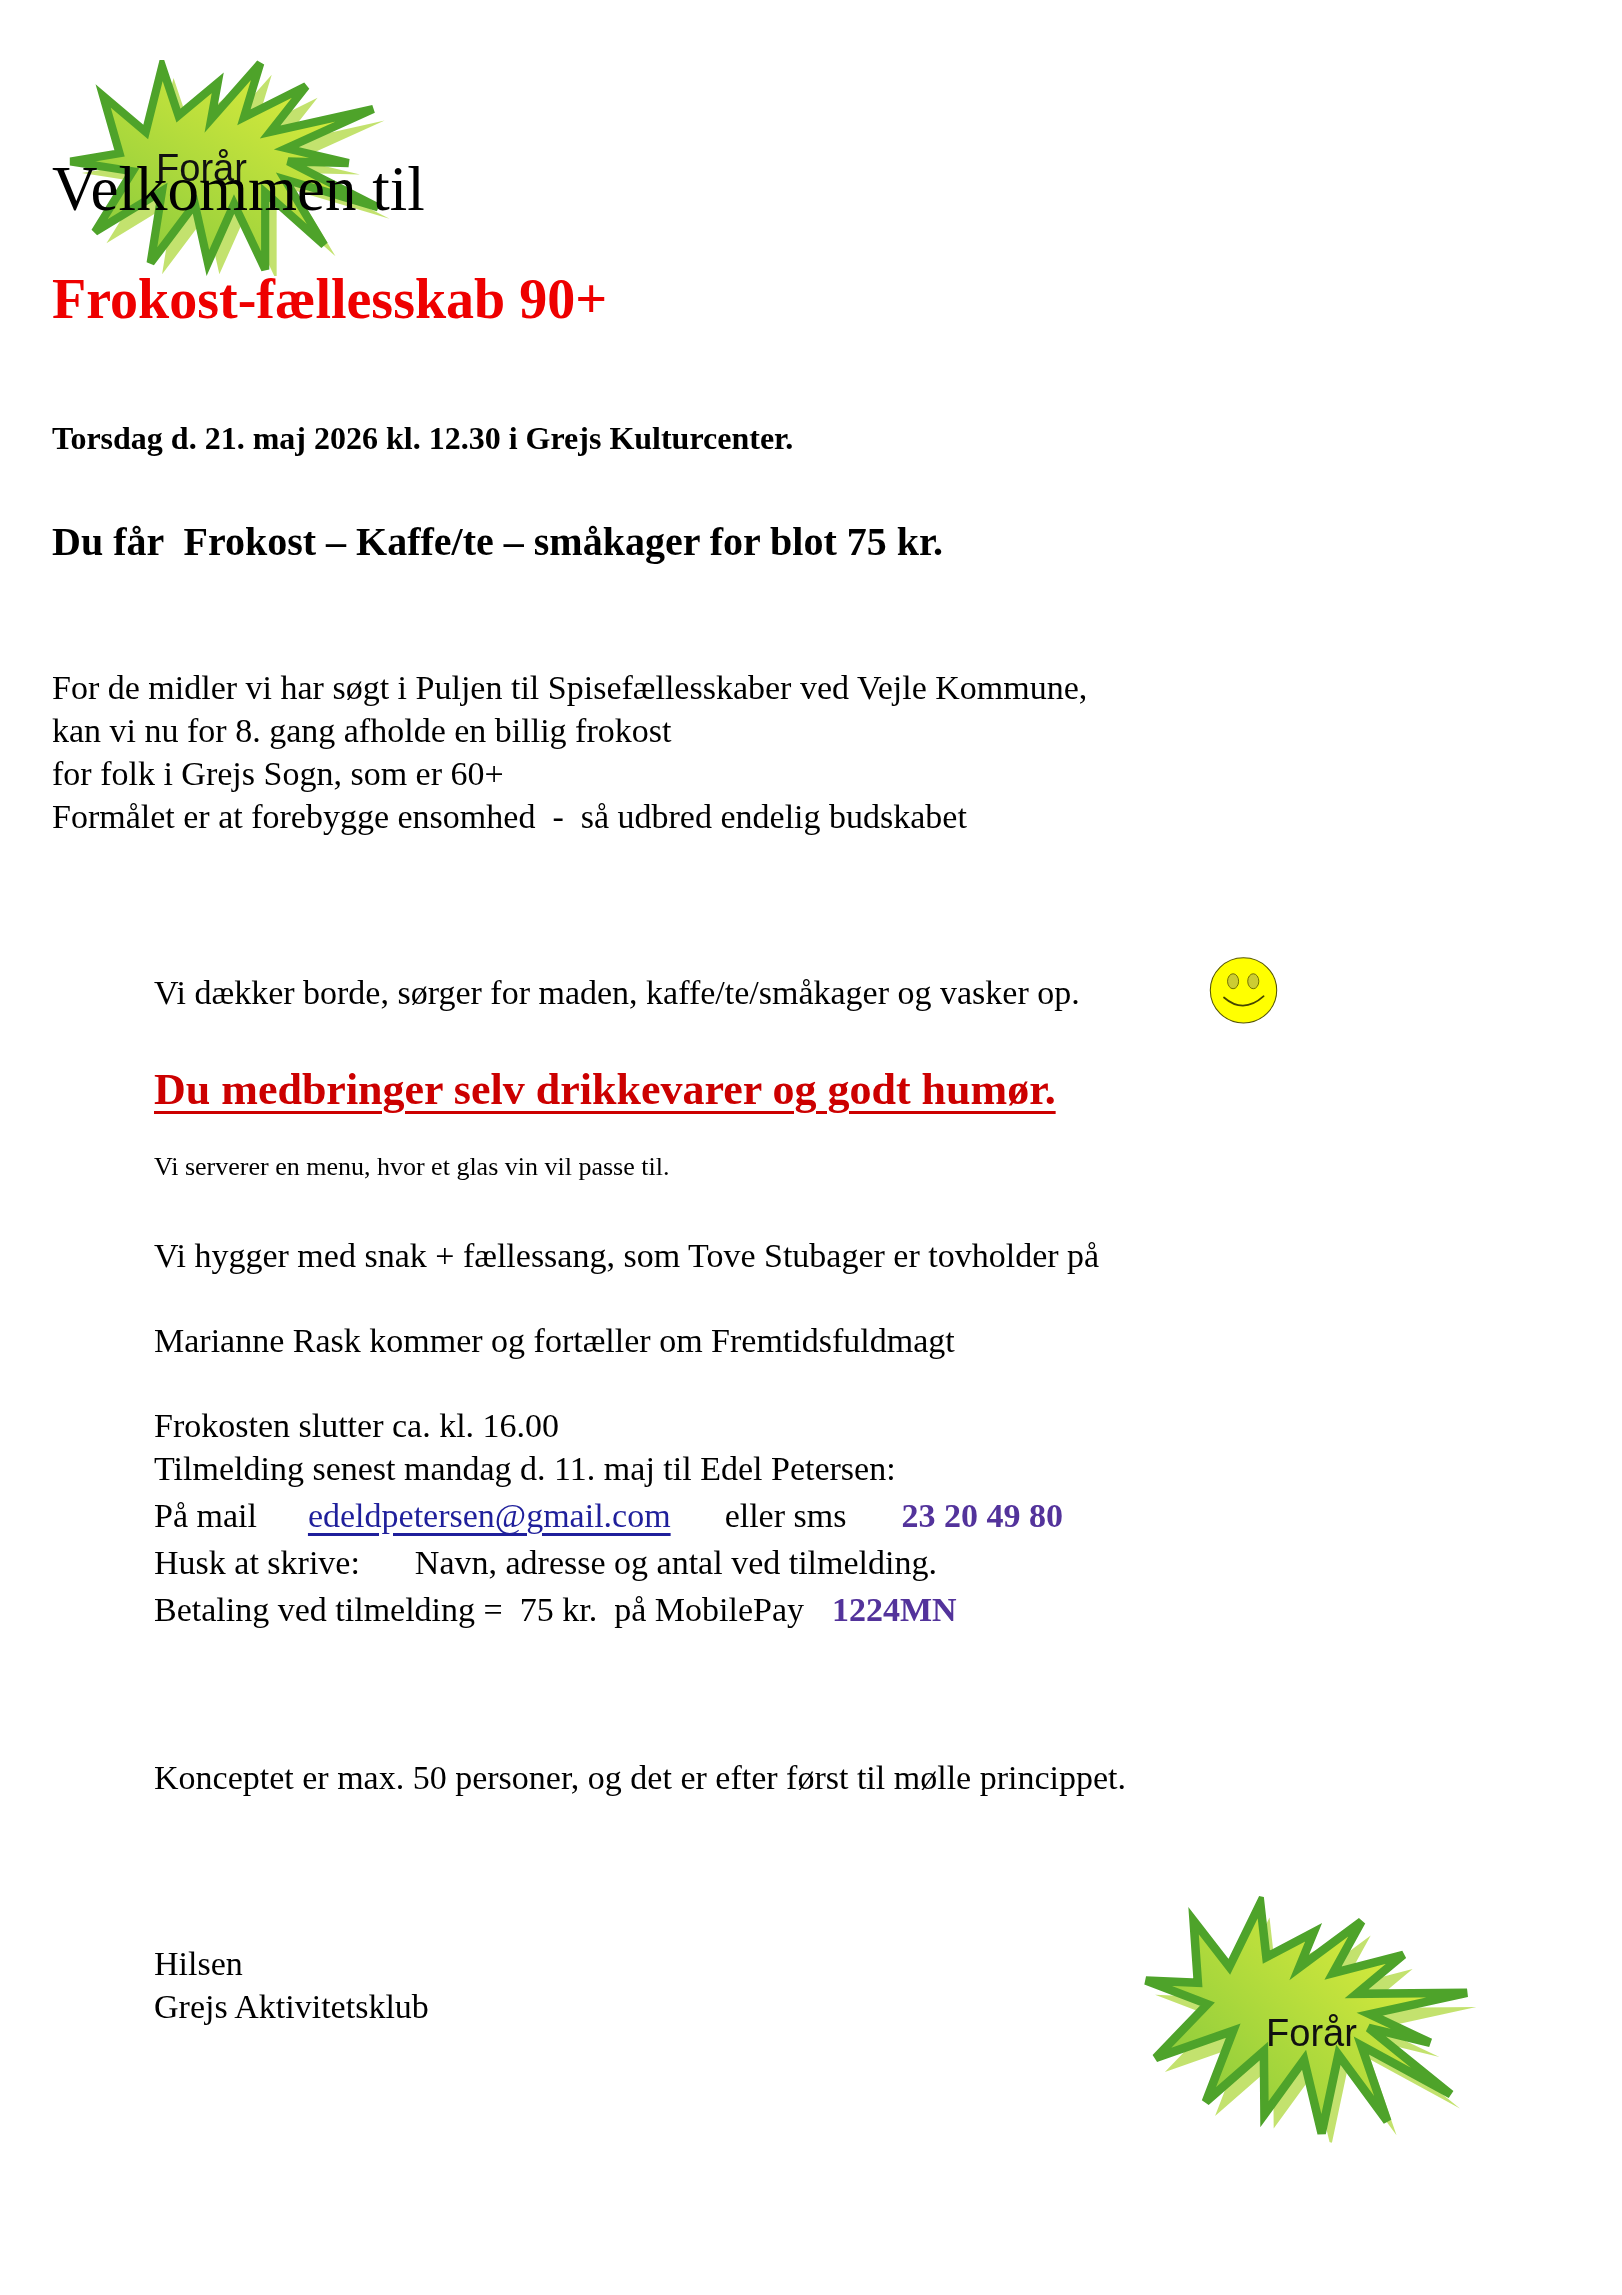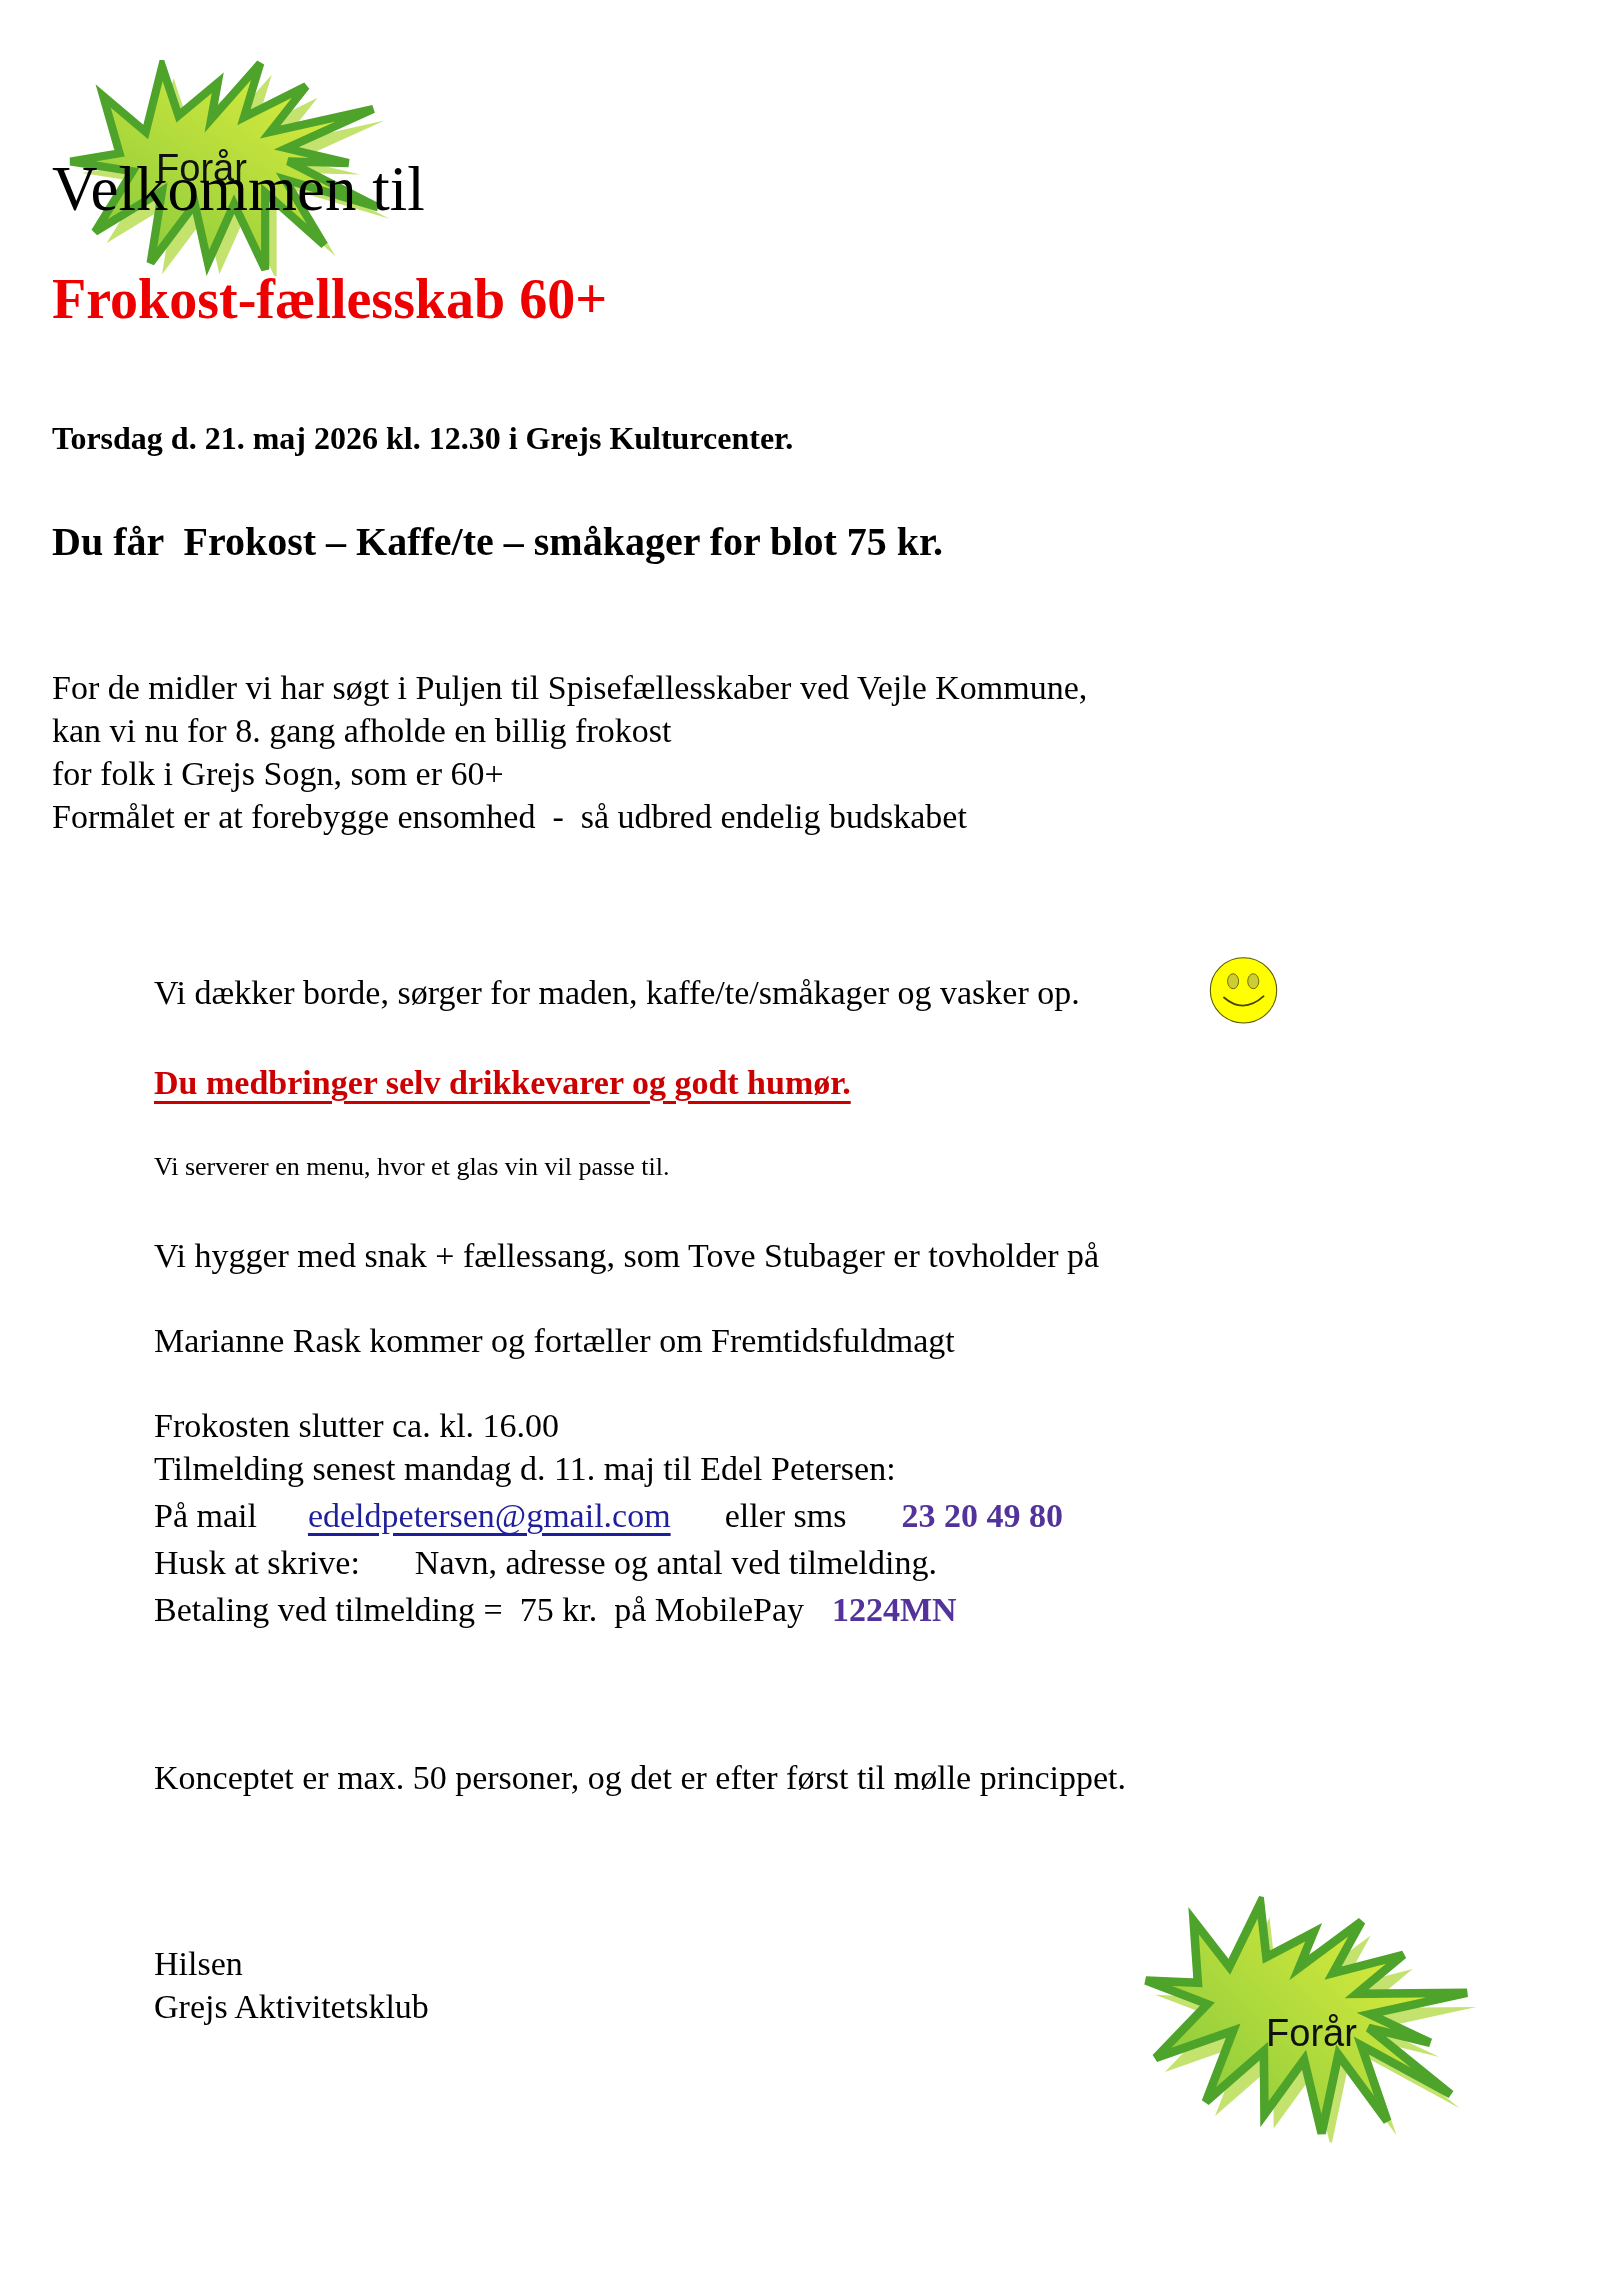--- a/index.html
+++ b/index.html
@@ -11,21 +11,21 @@
   .centered{left:52px;right:0;}
   .leftcol{left:154px;right:79px;}
   .pre{white-space:pre-wrap;}
 
   .t-velkommen{top:156px;font-size:63px;line-height:1.05;}
   .t-subtitle{top:267px;font-size:56px;font-weight:bold;color:var(--subtitle_red,#ee0000);}
   .t-torsdag{top:420px;font-size:32px;font-weight:bold;}
   .t-dufaar{top:518px;font-size:40px;font-weight:bold;}
   .t-intro{top:666px;font-size:34px;line-height:43px;}
   .t-daekker{top:974px;font-size:34px;}
-  .t-medbringer{top:1064px;font-size:34px;font-weight:bold;color:var(--emphasis_red,#cc0000);
+  .t-medbringer{top:1064px;font-size:44px;font-weight:bold;color:var(--emphasis_red,#cc0000);
      text-decoration:underline;text-decoration-thickness:3.3px;text-underline-offset:6.5px;}
   .t-serverer{top:1152px;font-size:26px;}
   .t-hygger{top:1237px;font-size:34px;}
   .t-marianne{top:1322px;font-size:34px;}
   .t-frokosten{top:1407px;font-size:34px;}
   .t-tilmelding{top:1445px;font-size:34px;line-height:47px;}
   .t-koncept{top:1759px;font-size:34px;}
   .t-sign{top:1942px;font-size:34px;line-height:43px;}
 
   .email-link{color:var(--link_blue,#1f1f9b);text-decoration:underline;
@@ -66,21 +66,21 @@
     </defs>
     <g transform="translate(7,7)" opacity="0.85">
       <polygon fill="#b9dd55" points="8,62 38,57 28,22 54,44 64,4 74,34 98,14 94,36 124,2 114,35 152,16 130,44 193,30 140,54 178,63 141,62 196,90 139,73 163,113 127,81 127,128 108,88 92,124 84,88 57,124 64,80 23,105 46,68"></polygon>
     </g>
     <polygon fill="url(#starGradA)" stroke="#4ea32a" stroke-width="5" stroke-linejoin="miter" points="8,62 38,57 28,22 54,44 64,4 74,34 98,14 94,36 124,2 114,35 152,16 130,44 193,30 140,54 178,63 141,62 196,90 139,73 163,113 127,81 127,128 108,88 92,124 84,88 57,124 64,80 23,105 46,68"></polygon>
   </svg>
   <div class="star-label">Forår</div>
 </div>
 
 <div class="abs centered t-velkommen">Velkommen til</div>
-<div class="abs centered t-subtitle">Frokost-fællesskab 60+</div>
+<div class="abs centered t-subtitle">Frokost-fællesskab 90+</div>
 <div class="abs centered t-torsdag">Torsdag d. 21. maj 2026 kl. 12.30 i Grejs Kulturcenter.</div>
 <div class="abs centered t-dufaar pre">Du får  Frokost – Kaffe/te – småkager for blot 75 kr.</div>
 
 <div class="abs centered t-intro">
   <div class="pre">For de midler vi har søgt i Puljen til Spisefællesskaber ved Vejle Kommune,</div>
   <div class="pre">kan vi nu for 8. gang afholde en billig frokost</div>
   <div class="pre">for folk i Grejs Sogn, som er 60+</div>
   <div class="pre">Formålet er at forebygge ensomhed  -  så udbred endelig budskabet</div>
 </div>
 

